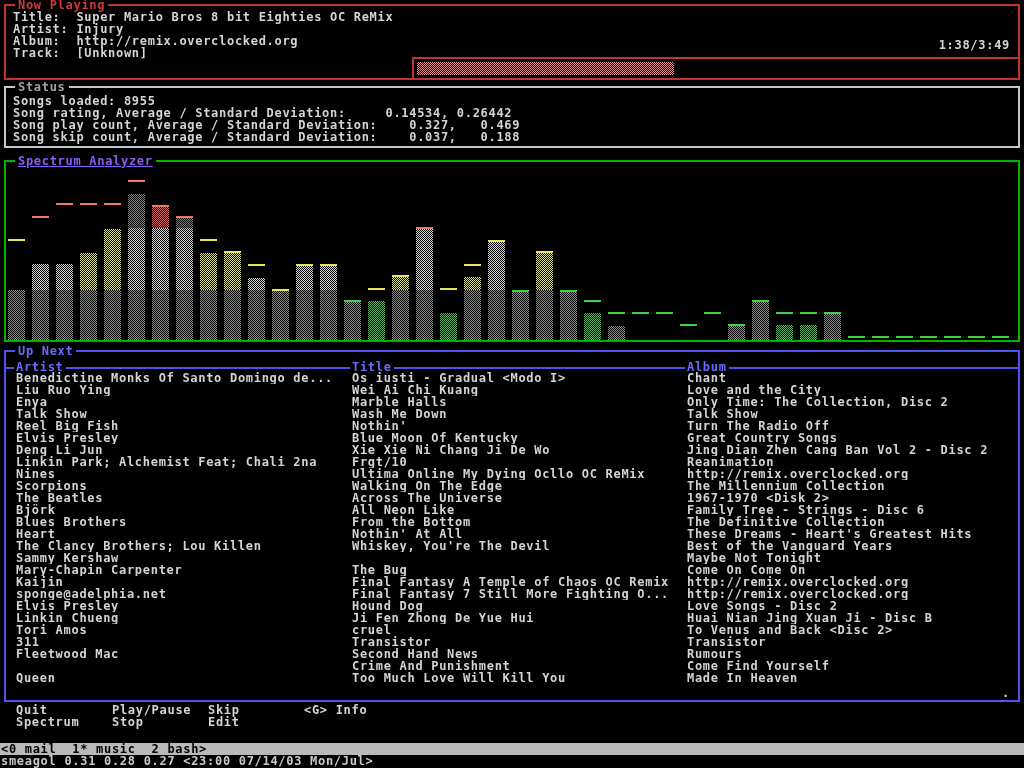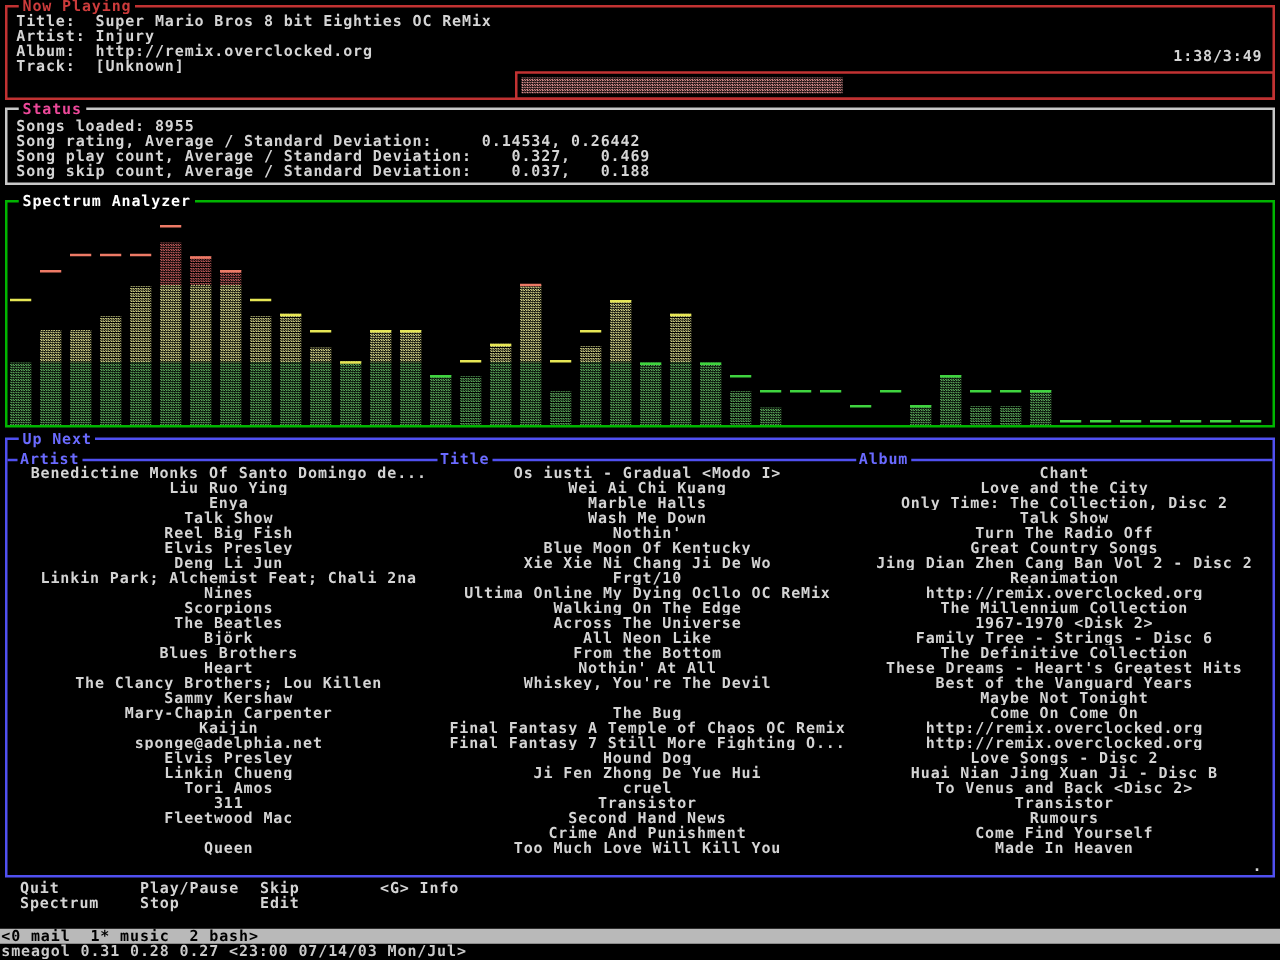--- a/index.html
+++ b/index.html
@@ -16,46 +16,46 @@
   #np .box-label{color:#cc3b3b;}
   #np-fields{margin:5px 0 0 7px;white-space:pre;}
   #track-time{position:absolute;top:33px;right:8px;white-space:pre;}
   #progress{position:absolute;left:406px;top:51px;right:-2px;bottom:-2px;border:2px solid #c13232;}
   #progress-fill{position:absolute;left:3px;top:3px;bottom:3px;
     background-image:conic-gradient(#de9191 0 25%,#000 25% 50%,#de9191 50% 75%,#000 75%);
     background-size:2px 2px;}
 
   
   #status{top:86px;height:58px;border-color:#c8c8c8;}
-  #status .box-label{color:#ec4899;}
+  #status .box-label{color:#a3a3a3;}
   #status-lines{margin:7px 0 0 7px;white-space:pre;}
   #status-lines div{height:12px;}
 
   
   #spectrum{top:160px;height:178px;border-color:#00b400;}
-  #spectrum .box-label{color:#ffffff;}
+  #spectrum .box-label{color:#8b5cf6;text-decoration:underline;}
   #bars{position:absolute;left:2px;right:0;top:0;bottom:0;}
   .bar{position:absolute;bottom:0;width:17px;display:flex;flex-direction:column;}
   .seg{width:100%;background-size:2px 2px;}
   .seg.green{background-image:conic-gradient(#5fae5f 0 25%,#000 25% 50%,#5fae5f 50% 75%,#000 75%);}
   .seg.yellow{background-image:conic-gradient(#dcdc8e 0 25%,#000 25% 50%,#dcdc8e 50% 75%,#000 75%);}
   .seg.red{background-image:conic-gradient(#c65e5e 0 25%,#000 25% 50%,#c65e5e 50% 75%,#000 75%);}
   .peak{position:absolute;width:17px;height:2px;}
   .peak.green{background:#3fd43f;}
   .peak.yellow{background:#e6e655;}
   .peak.red{background:#ee7a66;}
 
   
   #upnext{top:350px;height:348px;border-color:#5050f0;}
   #upnext .box-label, .col-head{color:#6a6aff;}
   #header-line{position:absolute;top:15px;left:0;right:0;height:2px;background:#5050f0;}
   .col-head{position:absolute;top:9px;background:#000;padding:0 2px;white-space:pre;}
   .ch0{left:8px;}.ch1{left:344px;}.ch2{left:679px;}
   #rows{position:absolute;top:20px;left:0;right:0;}
-  .row{position:relative;height:12px;text-align:center;}
+  .row{position:relative;height:12px;}
   .cell{position:absolute;top:0;white-space:pre;overflow:hidden;}
   .c0{left:10px;width:334px;}.c1{left:346px;width:332px;}.c2{left:681px;right:2px;}
   #scroll-dot{position:absolute;right:8px;bottom:1px;}
 
   
   #menu{position:absolute;top:704px;left:0;width:100%;}
   .menu-row{position:relative;height:12px;}
   .menu-item{position:absolute;top:0;white-space:pre;}
   .m0{left:16px;}.m1{left:112px;}.m2{left:208px;}.m3{left:304px;}
 

